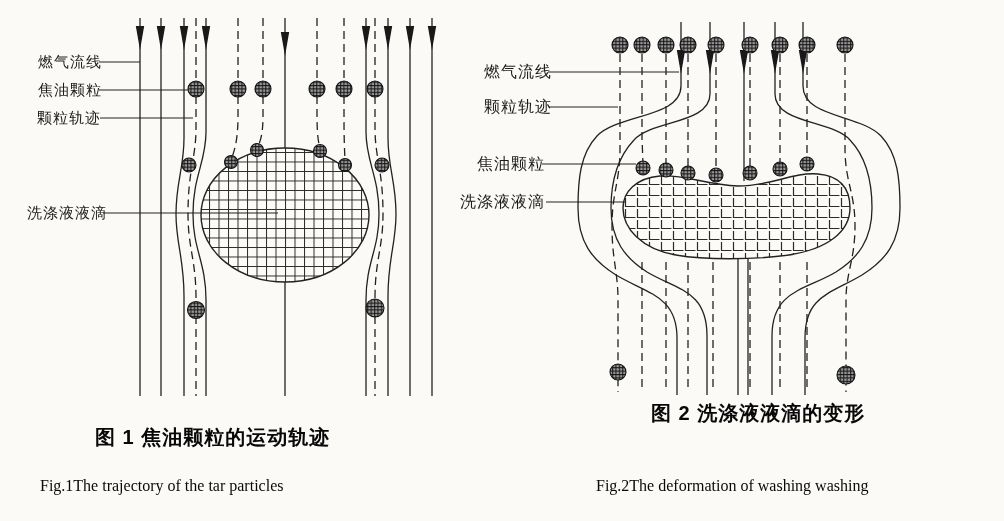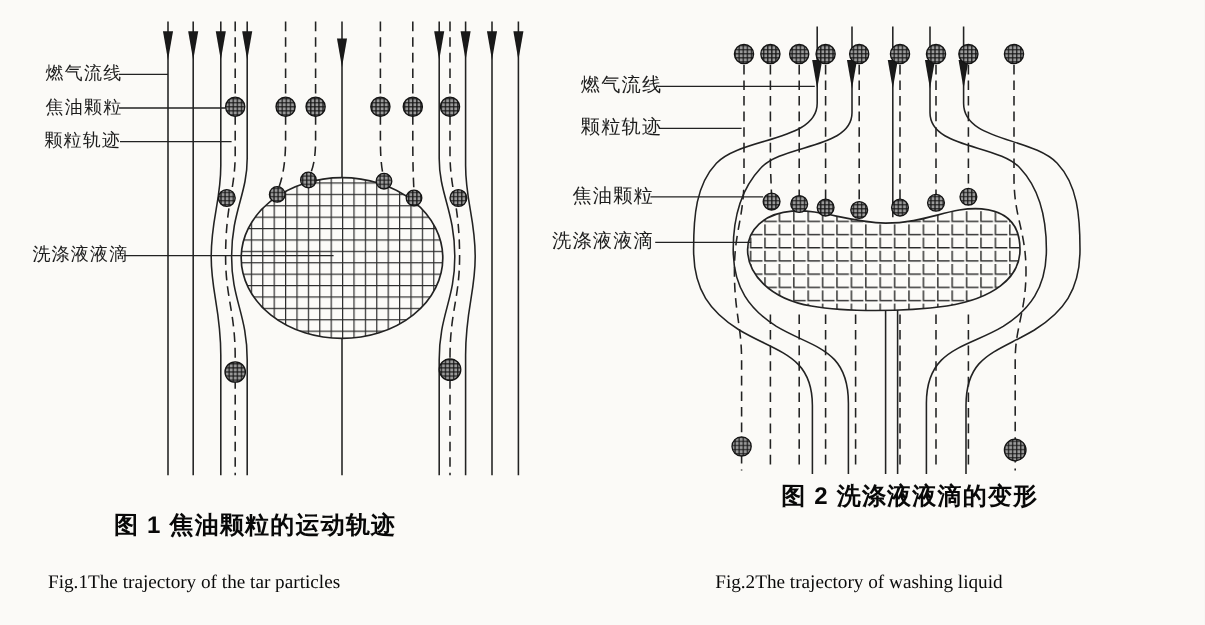--- a/index.html
+++ b/index.html
@@ -195,15 +195,15 @@
   <span class="lbl" style="left:27px;top:204px">洗涤液液滴</span>
 
   <span class="lbl lbl2" style="left:484px;top:62px">燃气流线</span>
   <span class="lbl lbl2" style="left:484px;top:97px">颗粒轨迹</span>
   <span class="lbl lbl2" style="left:477px;top:154px">焦油颗粒</span>
   <span class="lbl lbl2" style="left:460px;top:192px">洗涤液液滴</span>
 
   <span class="capzh" style="left:95px;top:424px">图 1 焦油颗粒的运动轨迹</span>
   <span class="capen" style="left:40px;top:477px">Fig.1The trajectory of the tar particles</span>
   <span class="capzh" style="left:651px;top:400px">图 2 洗涤液液滴的变形</span>
-  <span class="capen" style="left:596px;top:477px">Fig.2The trajectory of washing liquid</span>
+  <span class="capen" style="left:596px;top:477px">Fig.2The deformation of washing washing</span>
 
 </div>
 
 </body></html>

